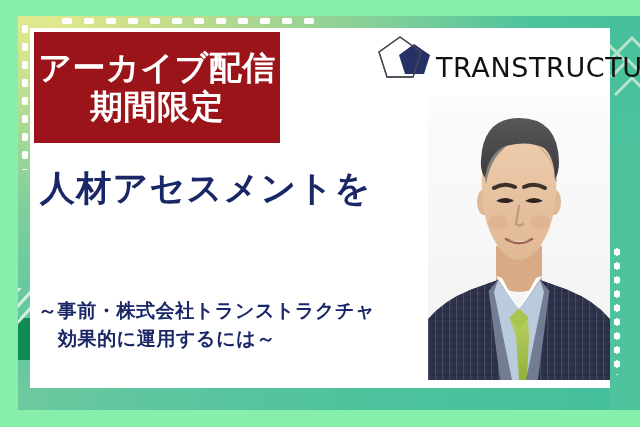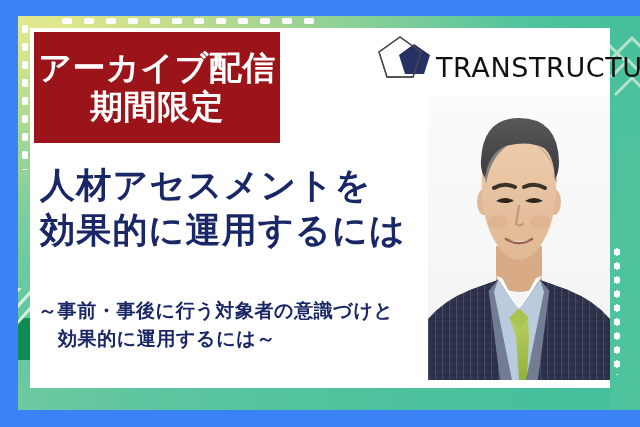--- a/index.html
+++ b/index.html
@@ -8,21 +8,21 @@
     background: #ffffff;
   }
   body {
     font-family: "DejaVu Sans", "Liberation Sans", sans-serif;
   }
 
   #banner {
     position: relative;
     width: 640px;
     height: 427px;
-    background: #3b82f6;
+    background: #86efac;
     overflow: hidden;
   }
 
   
   .frame-top {
     position: absolute;
     left: 48px;
     top: 16px;
     width: 592px;
     height: 34px;
@@ -208,21 +208,20 @@
     left: 40px;
     top: 166px;
     color: #1a2766;
     font-weight: 700;
     line-height: 1.28;
   }
   .headline-l1, .headline-l2 {
     font-size: 35px;
     letter-spacing: 1.2px;
     white-space: nowrap;
-    font-family: Liberation Mono, monospace;
   }
 
   
   .subtitle {
     position: absolute;
     left: 38px;
     top: 297px;
     color: #1a2766;
     font-weight: 700;
     line-height: 1.45;
@@ -292,25 +291,24 @@
         <polygon points="22,3 43,18 35,43 9,43 1,18" fill="#ffffff" stroke="#4a4a55" stroke-width="1.3"></polygon>
         <polygon points="36,10 52,21 46,40 27,40 21,21" fill="#1d2a5e" stroke="none" opacity="0.96"></polygon>
         <polygon points="22,3 43,18 35,43 9,43 1,18" fill="none" stroke="#4a4a55" stroke-width="1.3"></polygon>
       </svg>
     </div>
     <div class="logo-word">TRANSTRUCTURE</div>
   </div>
 
   <div class="headline">
     <div class="headline-l1">人材アセスメントを</div>
-    <div class="headline-l2">効果的に運用するには</div>
   </div>
 
   <div class="subtitle">
-    <div class="subtitle-l1">～事前・事後に行う対象者の意識づけと</div>
+    <div class="subtitle-l1">～事前・株式会社トランストラクチャ</div>
     <div class="subtitle-l2">効果的に運用するには～</div>
   </div>
 
   <div class="portrait">
     <svg width="182" height="284" viewBox="0 0 182 284">
       <defs>
         <linearGradient id="bg" x1="0" y1="0" x2="0" y2="1">
           <stop offset="0%" stop-color="#fbfbfb"></stop>
           <stop offset="100%" stop-color="#f2f2f2"></stop>
         </linearGradient>

